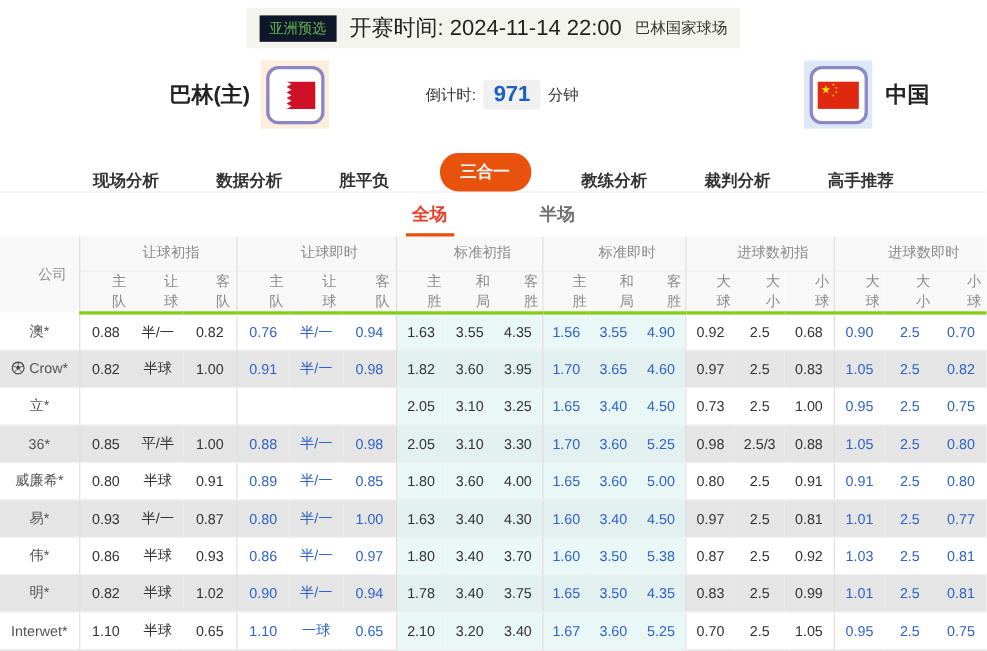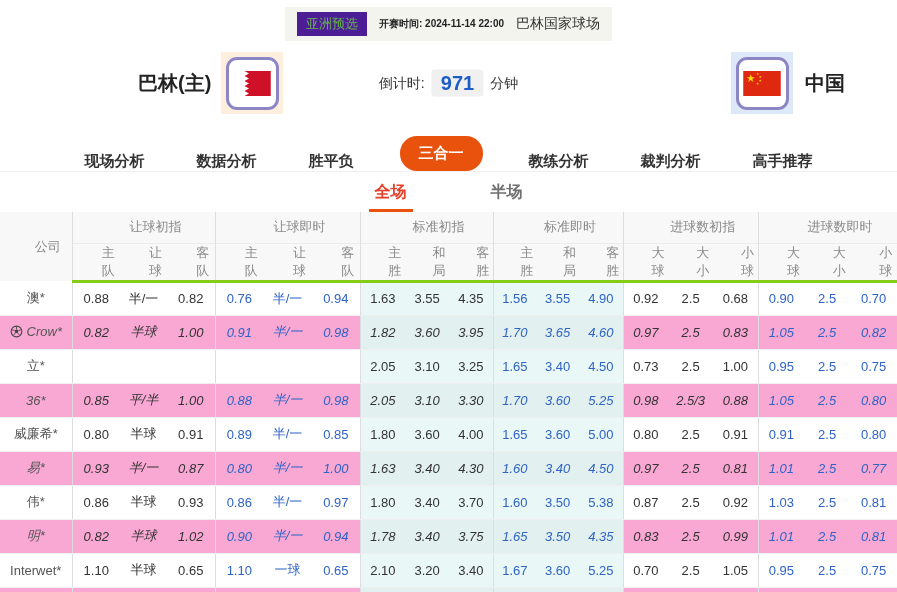--- a/index.html
+++ b/index.html
@@ -2,26 +2,26 @@
 <html><head>
 <meta charset="utf-8">
 <style>
   * { margin:0; padding:0; box-sizing:border-box; }
   html,body { width:897px; height:592px; overflow:hidden; background:#fff;
     font-family:"Liberation Sans","DejaVu Sans",sans-serif; }
 
   
   .topbar { display:flex; justify-content:center; padding-top:7px; }
   .topbar-inner { display:flex; align-items:center; gap:12px; background:#f4f4ee; padding:5px 12px; }
-  .league-badge { background:#4c1d95; color:#69b54e; font-size:13px; padding:3px 9px; }
-  .kickoff { font-size:10px; font-weight:bold; color:#222; }
+  .league-badge { background:#0f172a; color:#69b54e; font-size:13px; padding:3px 9px; }
+  .kickoff { font-size:20px; font-weight:normal; color:#222; }
   .venue { font-size:14px; color:#333; }
 
   
-  .teamrow { position:relative; height:84px; }
+  .teamrow { position:relative; height:84px;margin-left:16px; }
   .team-left { position:absolute; left:138px; top:50%; transform:translateY(-50%);
     display:flex; align-items:center; gap:10px; }
   .team-right { position:absolute; right:52px; top:50%; transform:translateY(-50%);
     display:flex; align-items:center; gap:12px; }
   .team-name { font-size:20px; font-weight:bold; color:#222; }
   .flag-tile { width:62px; height:62px; display:flex; align-items:center; justify-content:center; }
   .flag-tile.home { background:#fdeedd; }
   .flag-tile.away { background:#dde9f9; }
   .flag-frame { width:53px; height:53px; background:#fff; border:3px solid #8d86c5;
     border-radius:11px; display:flex; align-items:center; justify-content:center; }
@@ -46,21 +46,21 @@
   table { width:897px; border-collapse:collapse; table-layout:fixed; }
   thead th { background:#f8f8f8; color:#8a8a8a; font-weight:normal; font-size:13px; height:31px;padding-left:24px; }
   thead tr.sub th { border-top:1px solid #ececec; }
   thead tr:last-child th { border-bottom:3px solid #84cc16; }
   th.gstart, td.gstart { border-left:1px solid #ddd; }
   tbody td { height:34px; text-align:center; font-size:13px; color:#333;
     border-bottom:1px solid #efefef; }
   tbody td.company { color:#555; }
   tbody td.live { color:#2f63c5; }
   tbody td.std { background:#e9f7f6; }
-  tbody tr.even { background:#f9a8d4;font-style:italic; }
+  tbody tr.even { background:#e5e5e5; }
   tbody tr.even td.std { background:#e2f1f0; }
   tbody tr.partial td { height:13px; border-bottom:none; }
   .ball-icon { display:inline-block; vertical-align:-2px; margin-right:4px; }
 </style>
 </head>
 <body>
 
 <div class="topbar">
   <div class="topbar-inner">
     <span class="league-badge">亚洲预选</span>

